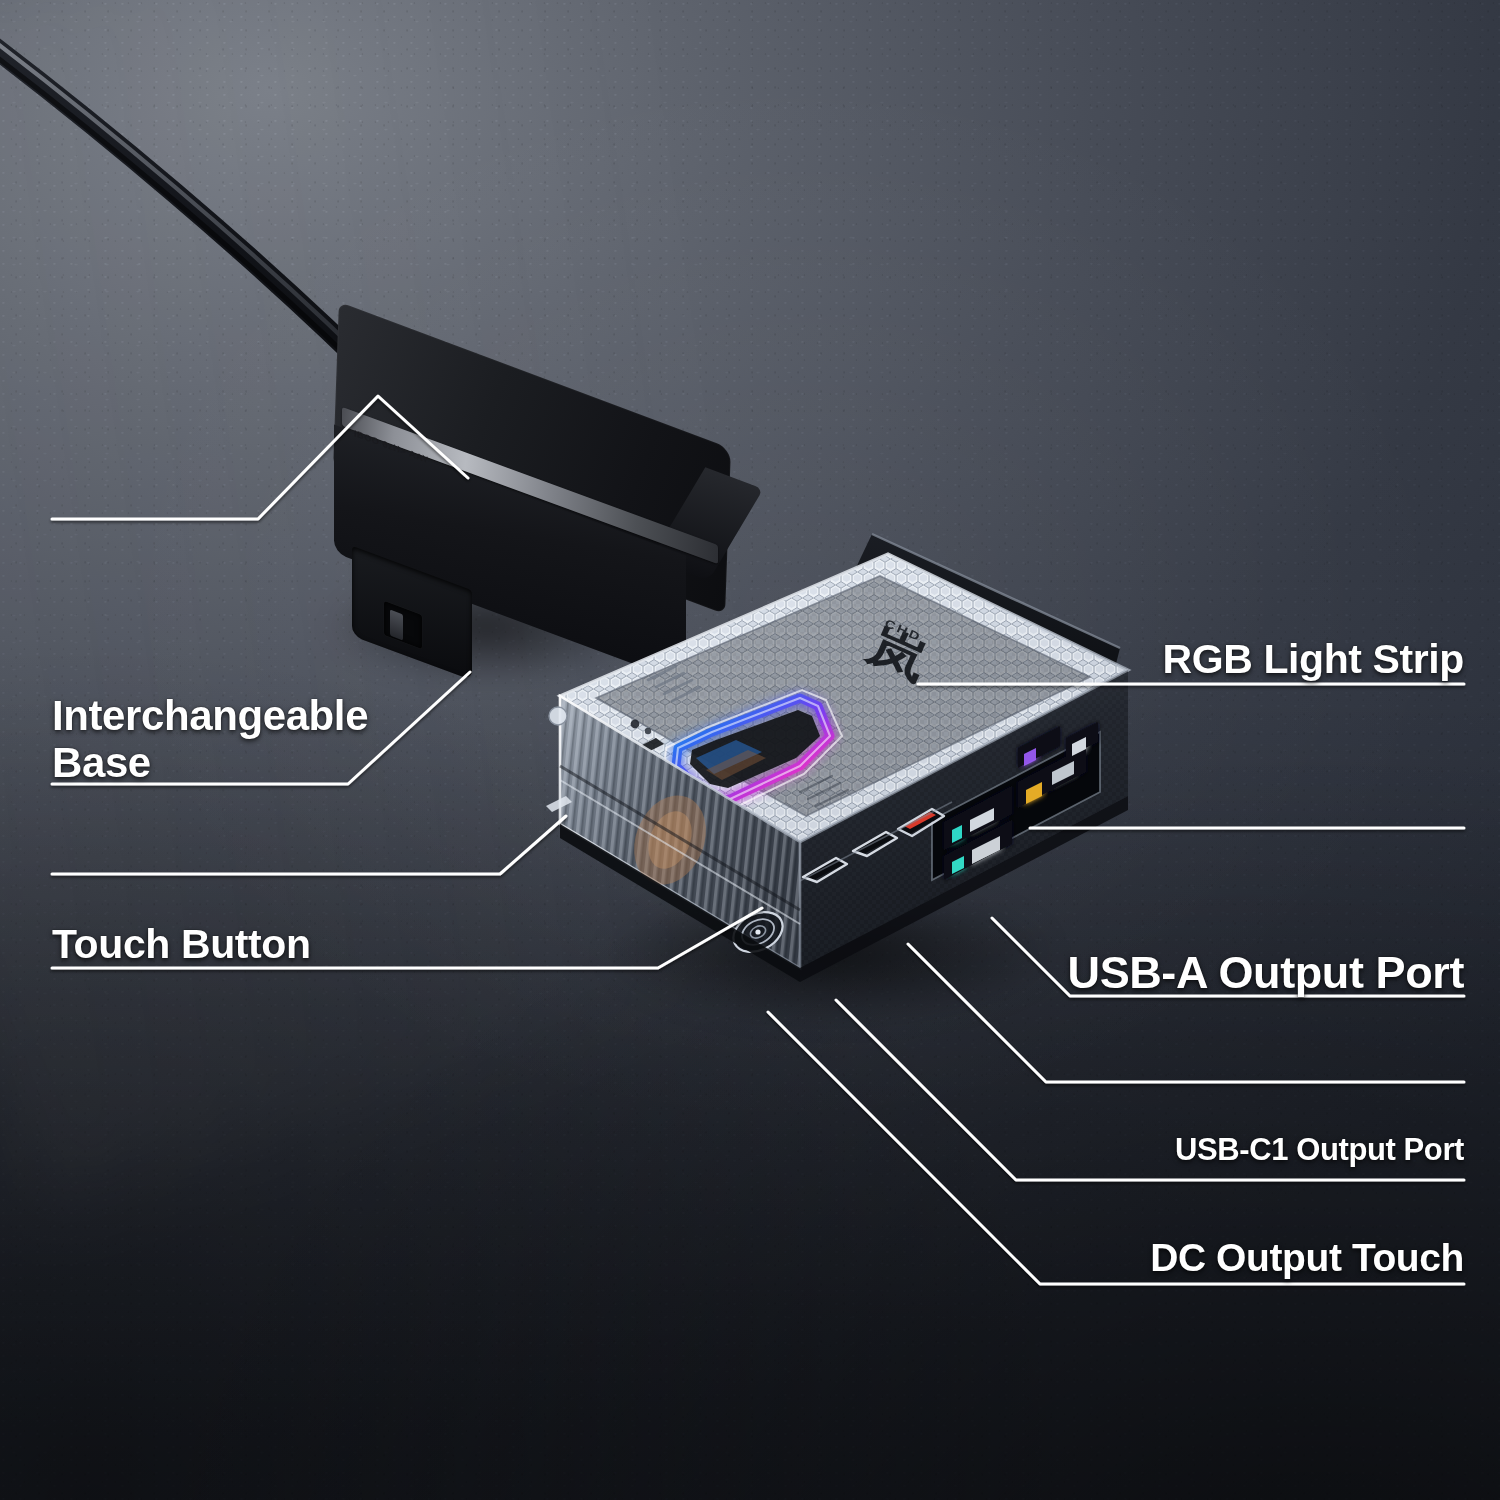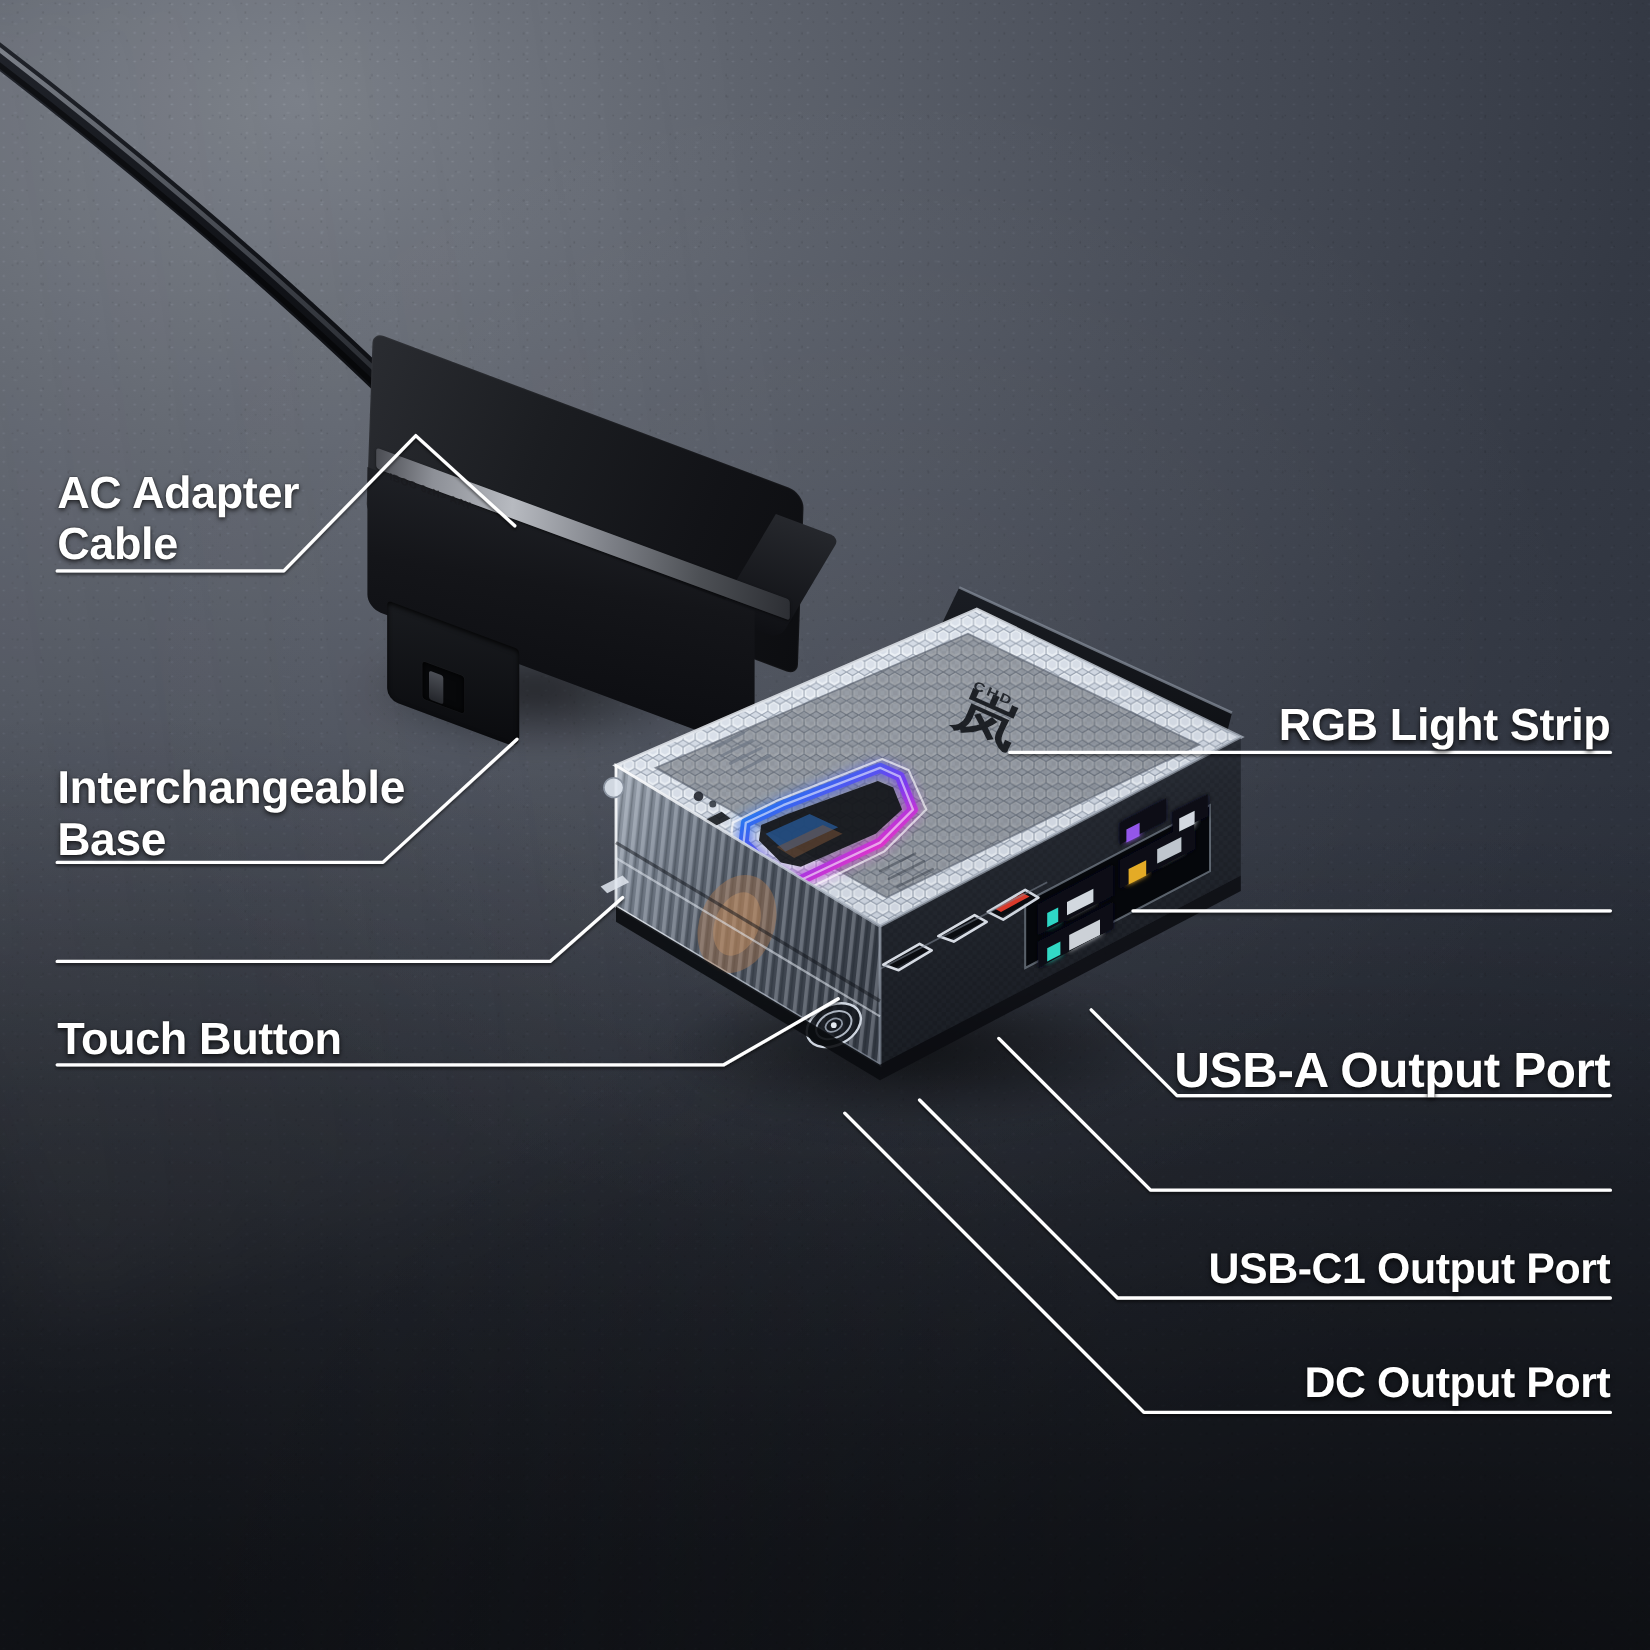--- a/index.html
+++ b/index.html
@@ -356,24 +356,20 @@
       <path d="M 1464,996 L 1070,996 L 992,918"></path>
 
       <path d="M 1464,1082 L 1046,1082 L 908,944"></path>
 
       <path d="M 1464,1180 L 1016,1180 L 836,1000"></path>
 
       <path d="M 1464,1284 L 1040,1284 L 768,1012"></path>
     </g>
   </svg>
 
-  <div class="callout left" style="left:52px; top:425px; width:420px;">
-    <div class="txt" style="font-size:41px;">AC Adapter
-Cable</div>
-  </div>
 
   <div class="callout left" style="left:52px; top:692px; width:430px;">
     <div class="txt" style="font-size:42px;">Interchangeable
 Base</div>
   </div>
 
 
   <div class="callout right" style="right:36px; top:636px; width:560px;">
     <div class="txt" style="font-size:41px;">RGB Light Strip</div>
   </div>
@@ -382,20 +378,20 @@
     <div class="txt" style="font-size:41px;">Touch Button</div>
   </div>
 
 
   <div class="callout right" style="right:36px; top:948px; width:560px;">
     <div class="txt" style="font-size:45px;">USB-A Output Port</div>
   </div>
 
 
   <div class="callout right" style="right:36px; top:1132px; width:560px;">
-    <div class="txt" style="font-size:39px;">USB-C1 Output Port</div>
+    <div class="txt" style="font-size:31px;">USB-C1 Output Port</div>
   </div>
 
   <div class="callout right" style="right:36px; top:1236px; width:560px;">
-    <div class="txt" style="font-size:39px;">DC Output Port</div>
+    <div class="txt" style="font-size:39px;">DC Output Touch</div>
   </div>
 
 </div>
 
 </body></html>

